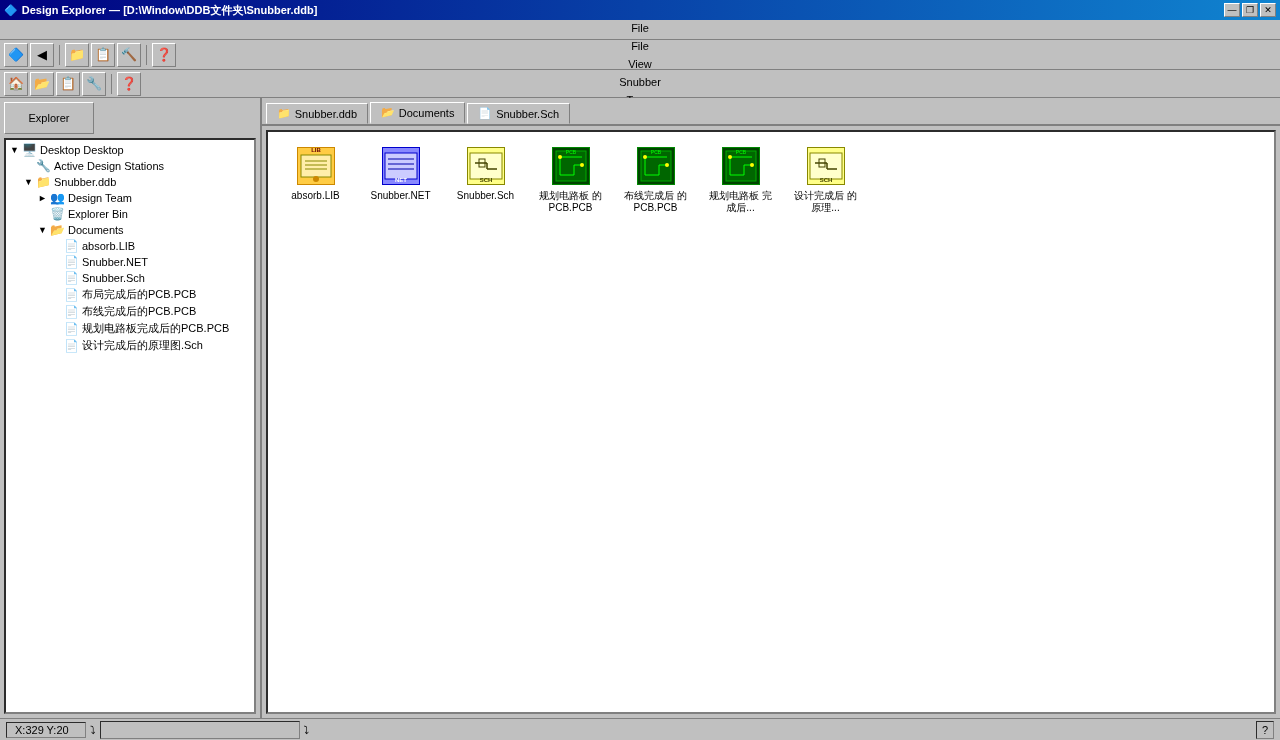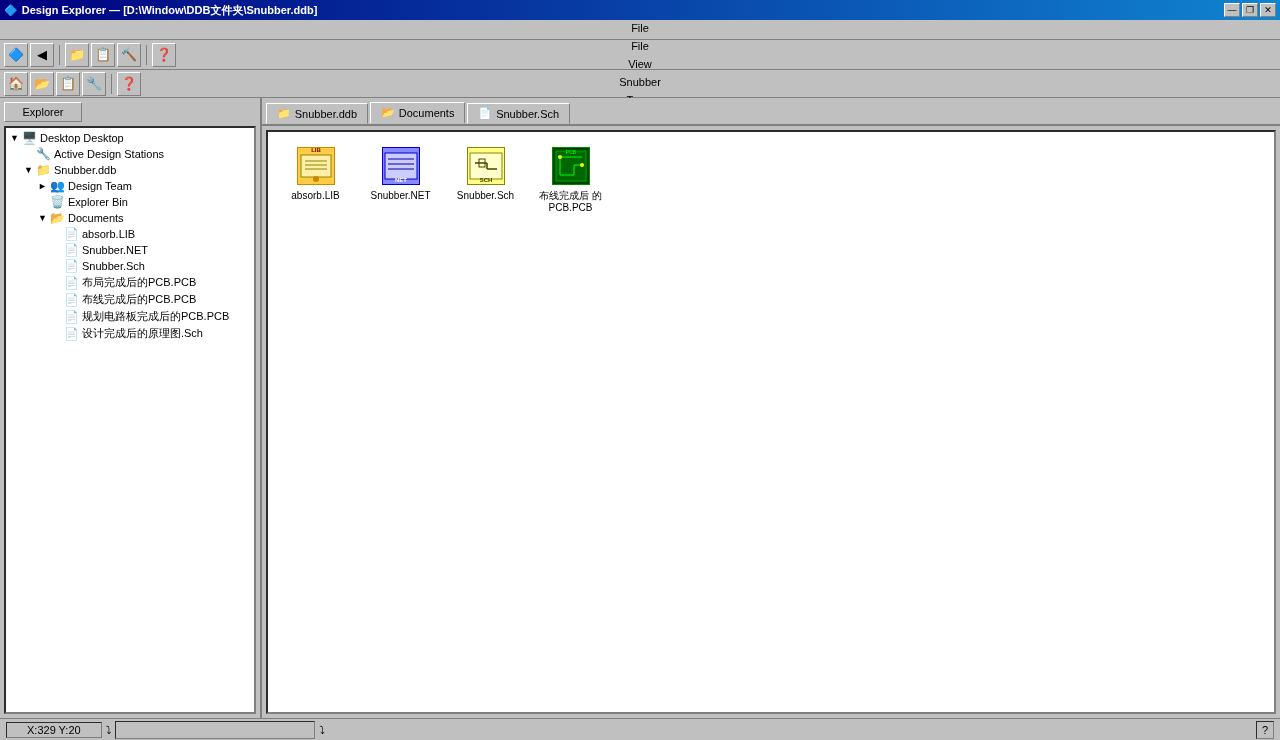--- a/index.html
+++ b/index.html
@@ -117,23 +117,23 @@
       background: #c0c0c0;
       border-right: 2px solid #808080;
       display: flex;
       flex-direction: column;
       overflow: hidden;
     }
     #explorer-tab {
       background: #c0c0c0;
       border: 1px solid;
       border-color: #fff #808080 #808080 #fff;
-      padding: 3px 10px;
-      font-size: 11px;
-      width: 78px;
+      padding: 9px 10px;
+      font-size: 11px;
+      width: 90px;
       text-align: center;
       margin: 4px 4px 0 4px;
     }
     #tree-area {
       flex: 1;
       background: white;
       border: 2px inset #808080;
       margin: 4px;
       overflow: auto;
       padding: 2px;
@@ -235,21 +235,21 @@
       font-size: 11px;
       justify-content: space-between;
     }
     .status-section {
       display: flex;
       align-items: center;
       gap: 4px;
     }
     .status-field {
       border: 1px inset #808080;
-      padding: 1px 20px;
+      padding: 1px 8px;
       min-width: 80px;
       background: #c0c0c0;
       font-size: 11px;
     }
     .status-right {
       border: 1px inset #808080;
       width: 18px;
       height: 18px;
       display: flex;
       align-items: center;
@@ -439,22 +439,73 @@
       <line x1="8" y1="10" x2="30" y2="10" stroke="#00ff00" stroke-width="1"></line>
       <line x1="8" y1="10" x2="8" y2="28" stroke="#00ff00" stroke-width="1"></line>
       <line x1="8" y1="28" x2="22" y2="28" stroke="#00ff00" stroke-width="1"></line>
       <line x1="22" y1="28" x2="22" y2="18" stroke="#00ff00" stroke-width="1"></line>
       <line x1="22" y1="18" x2="30" y2="18" stroke="#00ff00" stroke-width="1"></line>
       <circle cx="8" cy="10" r="2" fill="#ffff00"></circle>
       <circle cx="30" cy="18" r="2" fill="#ffff00"></circle>
       <text x="19" y="7" font-size="5" text-anchor="middle" fill="#00ff00">PCB</text>
     </svg>
             </div>
+            <div class="icon-label">规划电路板
+的PCB.PCB</div>
+          </div>
+          <div class="file-icon">
+            <div class="icon-img">
+              <svg width="38" height="38" xmlns="http://www.w3.org/2000/svg">
+      <rect width="38" height="38" fill="#004400" stroke="#008800" stroke-width="2"></rect>
+      <rect x="4" y="4" width="30" height="30" fill="#006600" stroke="#00aa00" stroke-width="1"></rect>
+      <line x1="8" y1="10" x2="30" y2="10" stroke="#00ff00" stroke-width="1"></line>
+      <line x1="8" y1="10" x2="8" y2="28" stroke="#00ff00" stroke-width="1"></line>
+      <line x1="8" y1="28" x2="22" y2="28" stroke="#00ff00" stroke-width="1"></line>
+      <line x1="22" y1="28" x2="22" y2="18" stroke="#00ff00" stroke-width="1"></line>
+      <line x1="22" y1="18" x2="30" y2="18" stroke="#00ff00" stroke-width="1"></line>
+      <circle cx="8" cy="10" r="2" fill="#ffff00"></circle>
+      <circle cx="30" cy="18" r="2" fill="#ffff00"></circle>
+      <text x="19" y="7" font-size="5" text-anchor="middle" fill="#00ff00">PCB</text>
+    </svg>
+            </div>
             <div class="icon-label">布线完成后
 的PCB.PCB</div>
+          </div>
+          <div class="file-icon">
+            <div class="icon-img">
+              <svg width="38" height="38" xmlns="http://www.w3.org/2000/svg">
+      <rect width="38" height="38" fill="#004400" stroke="#008800" stroke-width="2"></rect>
+      <rect x="4" y="4" width="30" height="30" fill="#006600" stroke="#00aa00" stroke-width="1"></rect>
+      <line x1="8" y1="10" x2="30" y2="10" stroke="#00ff00" stroke-width="1"></line>
+      <line x1="8" y1="10" x2="8" y2="28" stroke="#00ff00" stroke-width="1"></line>
+      <line x1="8" y1="28" x2="22" y2="28" stroke="#00ff00" stroke-width="1"></line>
+      <line x1="22" y1="28" x2="22" y2="18" stroke="#00ff00" stroke-width="1"></line>
+      <line x1="22" y1="18" x2="30" y2="18" stroke="#00ff00" stroke-width="1"></line>
+      <circle cx="8" cy="10" r="2" fill="#ffff00"></circle>
+      <circle cx="30" cy="18" r="2" fill="#ffff00"></circle>
+      <text x="19" y="7" font-size="5" text-anchor="middle" fill="#00ff00">PCB</text>
+    </svg>
+            </div>
+            <div class="icon-label">规划电路板
+完成后...</div>
+          </div>
+          <div class="file-icon">
+            <div class="icon-img">
+              <svg width="38" height="38" xmlns="http://www.w3.org/2000/svg">
+      <rect width="38" height="38" fill="#ffff88" stroke="#888800" stroke-width="2"></rect>
+      <rect x="3" y="6" width="32" height="26" fill="#ffffcc" stroke="#888800" stroke-width="1"></rect>
+      <line x1="8" y1="16" x2="20" y2="16" stroke="#444400" stroke-width="1.5"></line>
+      <line x1="20" y1="16" x2="20" y2="22" stroke="#444400" stroke-width="1.5"></line>
+      <line x1="20" y1="22" x2="30" y2="22" stroke="#444400" stroke-width="1.5"></line>
+      <rect x="12" y="12" width="6" height="8" fill="none" stroke="#444400" stroke-width="1"></rect>
+      <text x="19" y="35" font-size="6" text-anchor="middle" fill="#444400" font-weight="bold">SCH</text>
+    </svg>
+            </div>
+            <div class="icon-label">设计完成后
+的原理...</div>
           </div>
         </div>
     </div>
   </div>
 
 </div>
 
 <div id="status-bar">
   <div class="status-section">
     <span class="status-field">X:329 Y:20</span>

